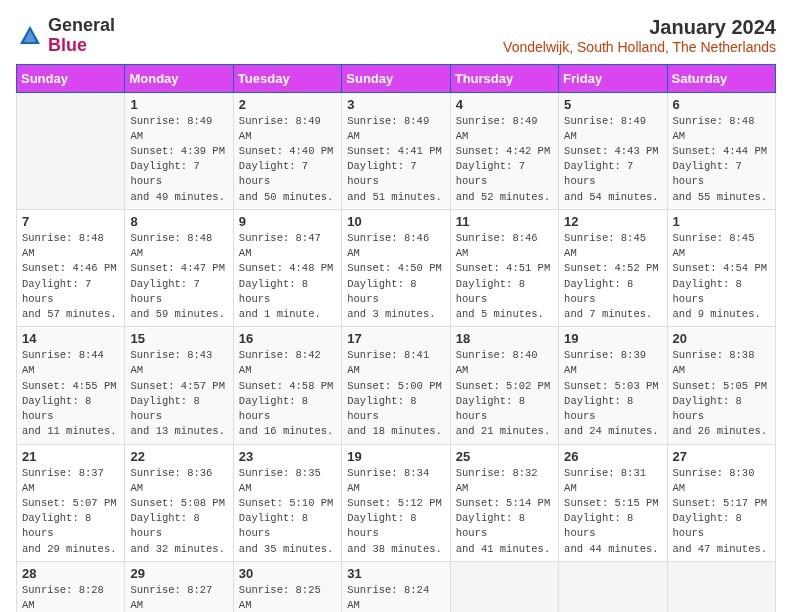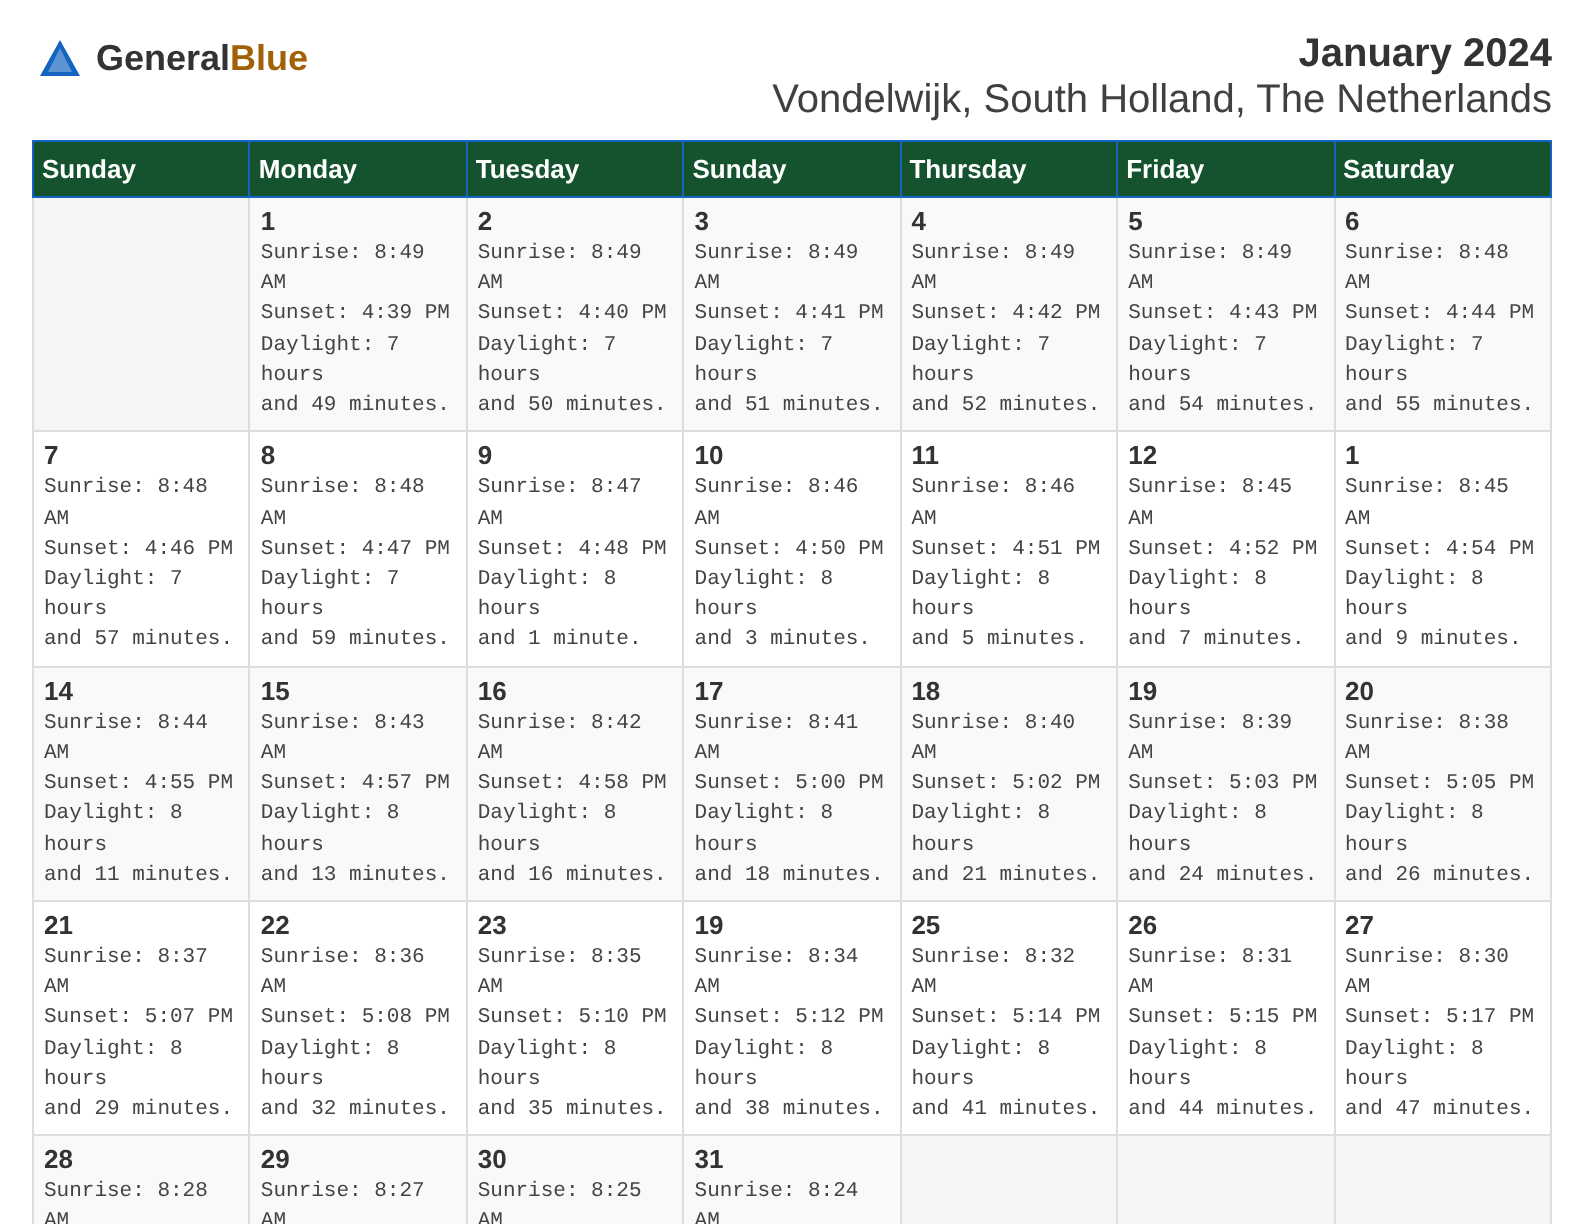--- a/index.html
+++ b/index.html
@@ -15,57 +15,57 @@
       justify-content: space-between;
       align-items: flex-start;
       margin-bottom: 8px;
     }
     .logo {
       display: flex;
       align-items: center;
     }
     .logo-text {
       display: flex;
+      flex-direction: column;
       line-height: 1.1;
-      align-items: flex-end;
     }
     .logo-general {
       font-size: 18px;
       font-weight: bold;
       color: #333;
     }
     .logo-blue {
       font-size: 18px;
       font-weight: bold;
-      color: #a16207;
+      color: #be185d;
     }
     .logo-icon {
       width: 28px;
       height: 28px;
       margin-right: 4px;
     }
     .title-section {
       text-align: right;
     }
     .month-title {
       font-size: 20px;
       font-weight: bold;
       color: #333;
     }
     .location-title {
-      font-size: 20px;
-      color: #404040;
+      font-size: 14px;
+      color: #c2410c;
     }
     table {
       width: 100%;
       border-collapse: collapse;
       font-size: 11px;
     }
     thead tr th {
-      background-color: #14532d;
+      background-color: #d946ef;
       color: #fff;
       padding: 6px 4px;
       text-align: left;
       font-size: 13px;
       font-weight: bold;
       border: 1px solid #1565c0;
     }
     tbody tr {
       border-bottom: 1px solid #ddd;
     }

